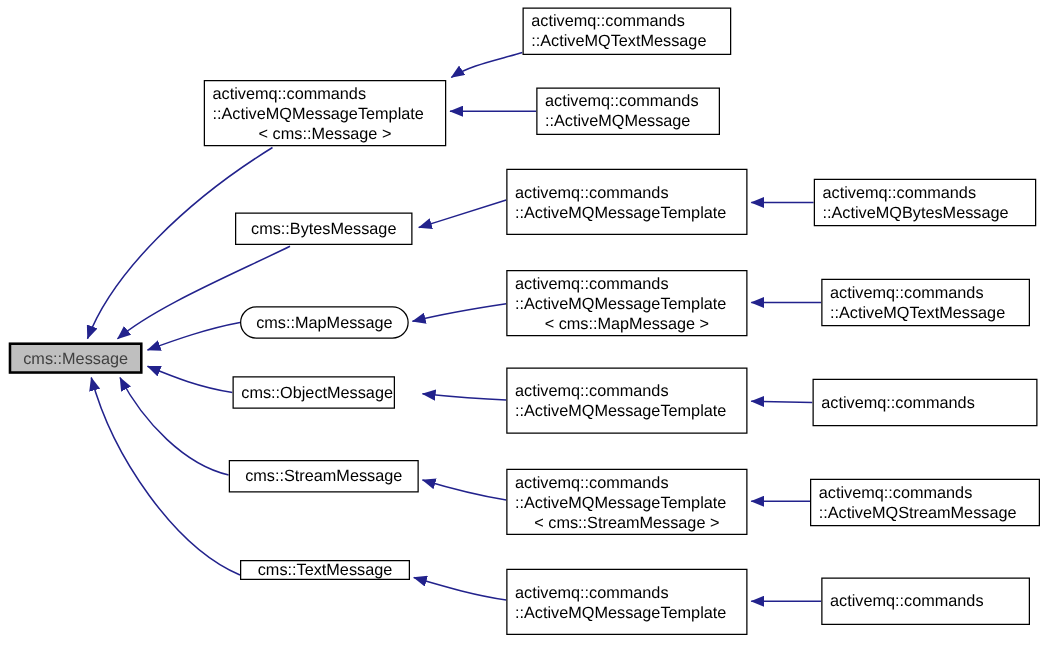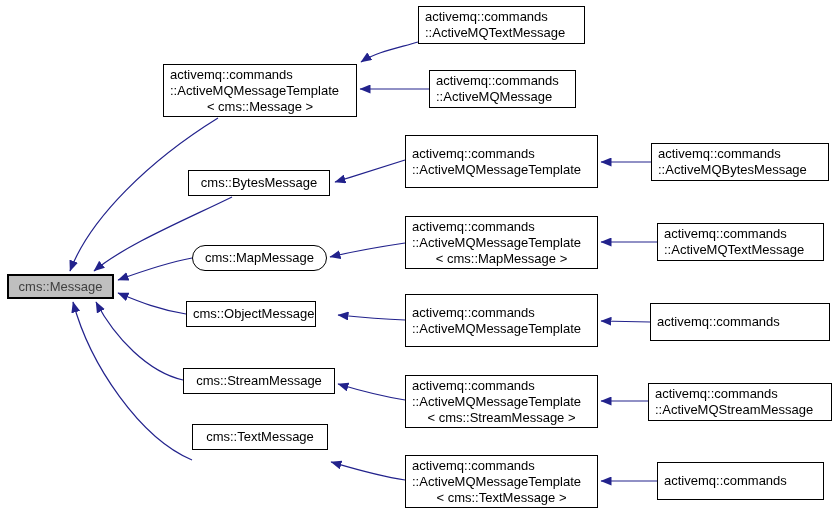--- a/index.html
+++ b/index.html
@@ -130,24 +130,23 @@
     </div>
     <div class="node" style="left: 405px; top: 375px; width: 193px; height: 53px; border-color: rgb(0, 0, 0); background: rgb(255, 255, 255); color: rgb(0, 0, 0);">
       <div class="line left">activemq::commands</div>
       <div class="line left">::ActiveMQMessageTemplate</div>
       <div class="line center">&lt; cms::StreamMessage &gt;</div>
     </div>
     <div class="node" style="left: 648px; top: 383px; width: 184px; height: 38px; border-color: rgb(0, 0, 0); background: rgb(255, 255, 255); color: rgb(0, 0, 0);">
       <div class="line left">activemq::commands</div>
       <div class="line left">::ActiveMQStreamMessage</div>
     </div>
-    <div class="node" style="left: 192px; top: 424px; width: 136px; height: 26px; border-color: rgb(0, 0, 0); background: rgb(255, 255, 255); color: rgb(0, 0, 0);">
+    <div class="node" style="left: 192px; top: 448px; width: 136px; height: 16px; border-color: rgb(0, 0, 0); background: rgb(255, 255, 255); color: rgb(0, 0, 0);">
       <div class="line center">cms::TextMessage</div>
     </div>
     <div class="node" style="left: 405px; top: 455px; width: 193px; height: 53px; border-color: rgb(0, 0, 0); background: rgb(255, 255, 255); color: rgb(0, 0, 0);">
       <div class="line left">activemq::commands</div>
       <div class="line left">::ActiveMQMessageTemplate</div>
-      <div class="line center">&lt; cms::TextMessage &gt;</div>
     </div>
     <div class="node" style="left: 657px; top: 462px; width: 167px; height: 38px; border-color: rgb(0, 0, 0); background: rgb(255, 255, 255); color: rgb(0, 0, 0);">
       <div class="line left">activemq::commands</div>
     </div>
   </div>
 
 </body></html>

